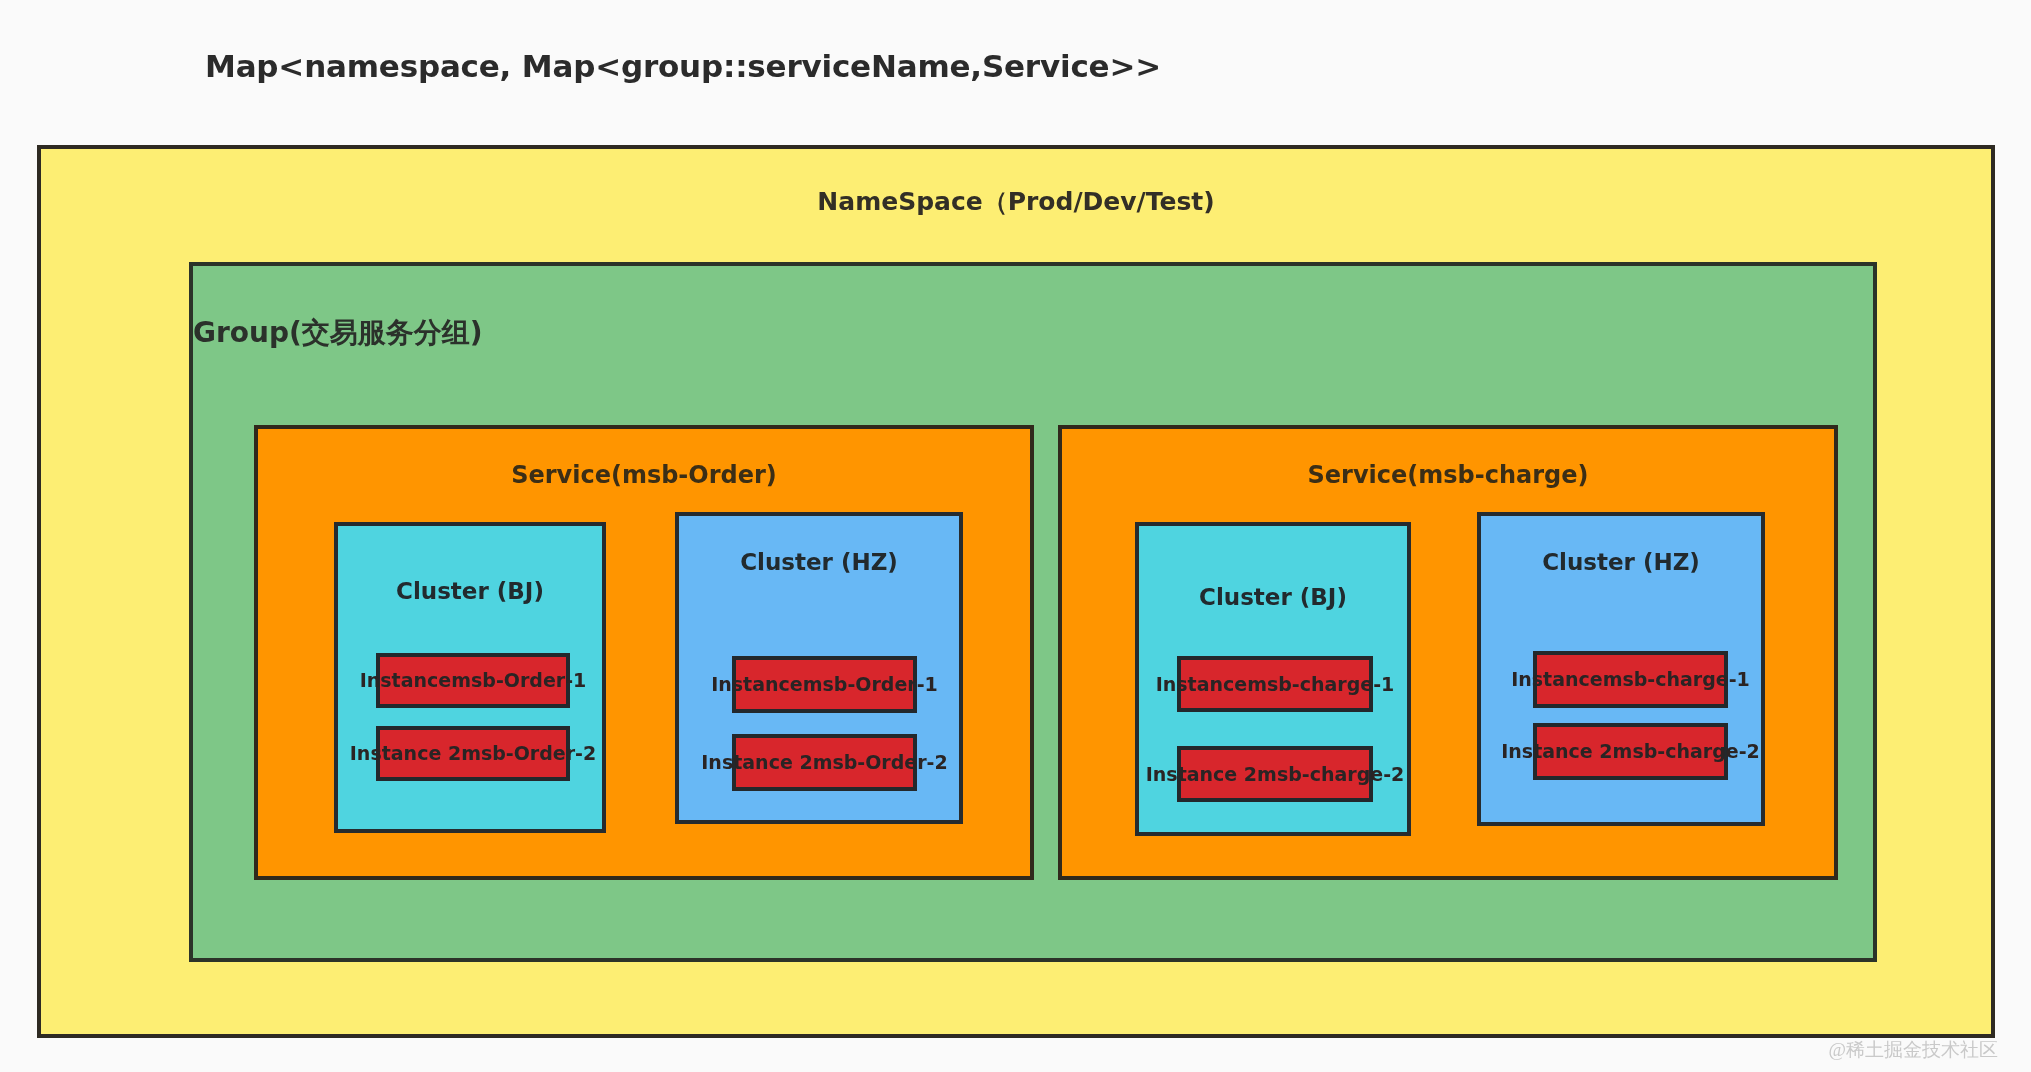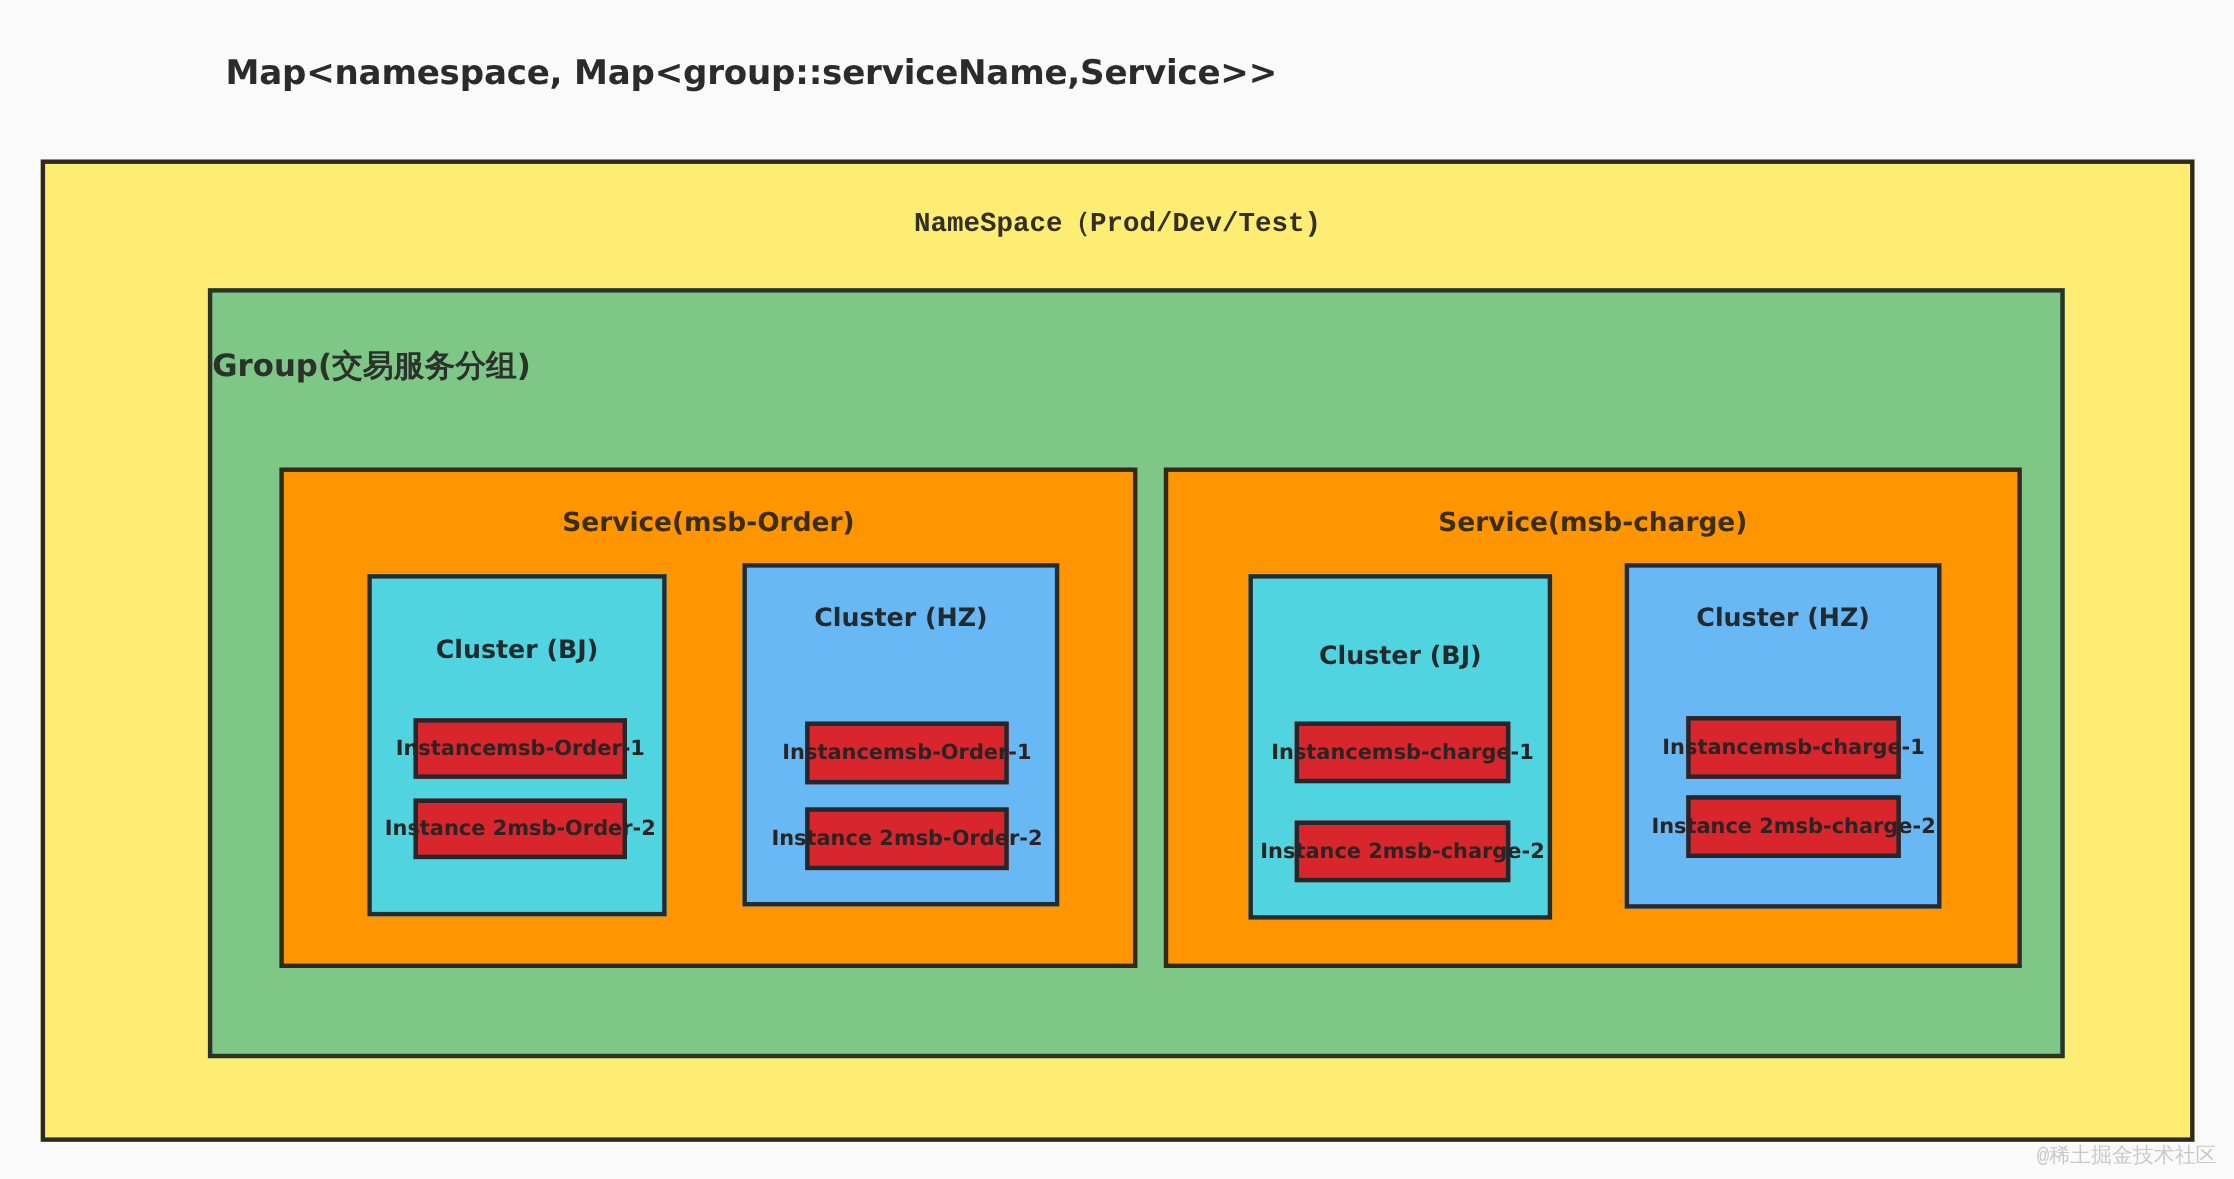--- a/index.html
+++ b/index.html
@@ -51,21 +51,20 @@
   .namespace-label {
     position: absolute;
     left: 0;
     top: 36px;
     width: 100%;
     text-align: center;
     font-size: 25px;
     font-weight: bold;
     color: #332f26;
     white-space: nowrap;
-    font-family: Liberation Mono, monospace;
   }
 
   
   .group-box {
     position: absolute;
     left: 148px;
     top: 113px;
     width: 1688px;
     height: 700px;
     background: #7ec787;
@@ -180,25 +179,25 @@
   
   .c-charge-bj .inst-0 { left: 38px; top: 130px; width: 196px; height: 56px; }
   .c-charge-bj .inst-1 { left: 38px; top: 220px; width: 196px; height: 56px; }
   
   .c-charge-hz .inst-0 { left: 52px; top: 135px; width: 195px; height: 57px; }
   .c-charge-hz .inst-1 { left: 52px; top: 207px; width: 195px; height: 57px; }
 
   
   .watermark {
     position: absolute;
-    right: 16px;
+    right: 33px;
     bottom: 9px;
     font-size: 19px;
     color: #c9c9c9;
-    font-family: Liberation Mono, monospace;
+    font-family: Liberation Serif, serif;
     white-space: nowrap;
   }
 </style>
 </head>
 <body>
 
 <div id="canvas">
 
   <div class="diagram-title">Map&lt;namespace, Map&lt;group::serviceName,Service&gt;&gt;</div>
 

